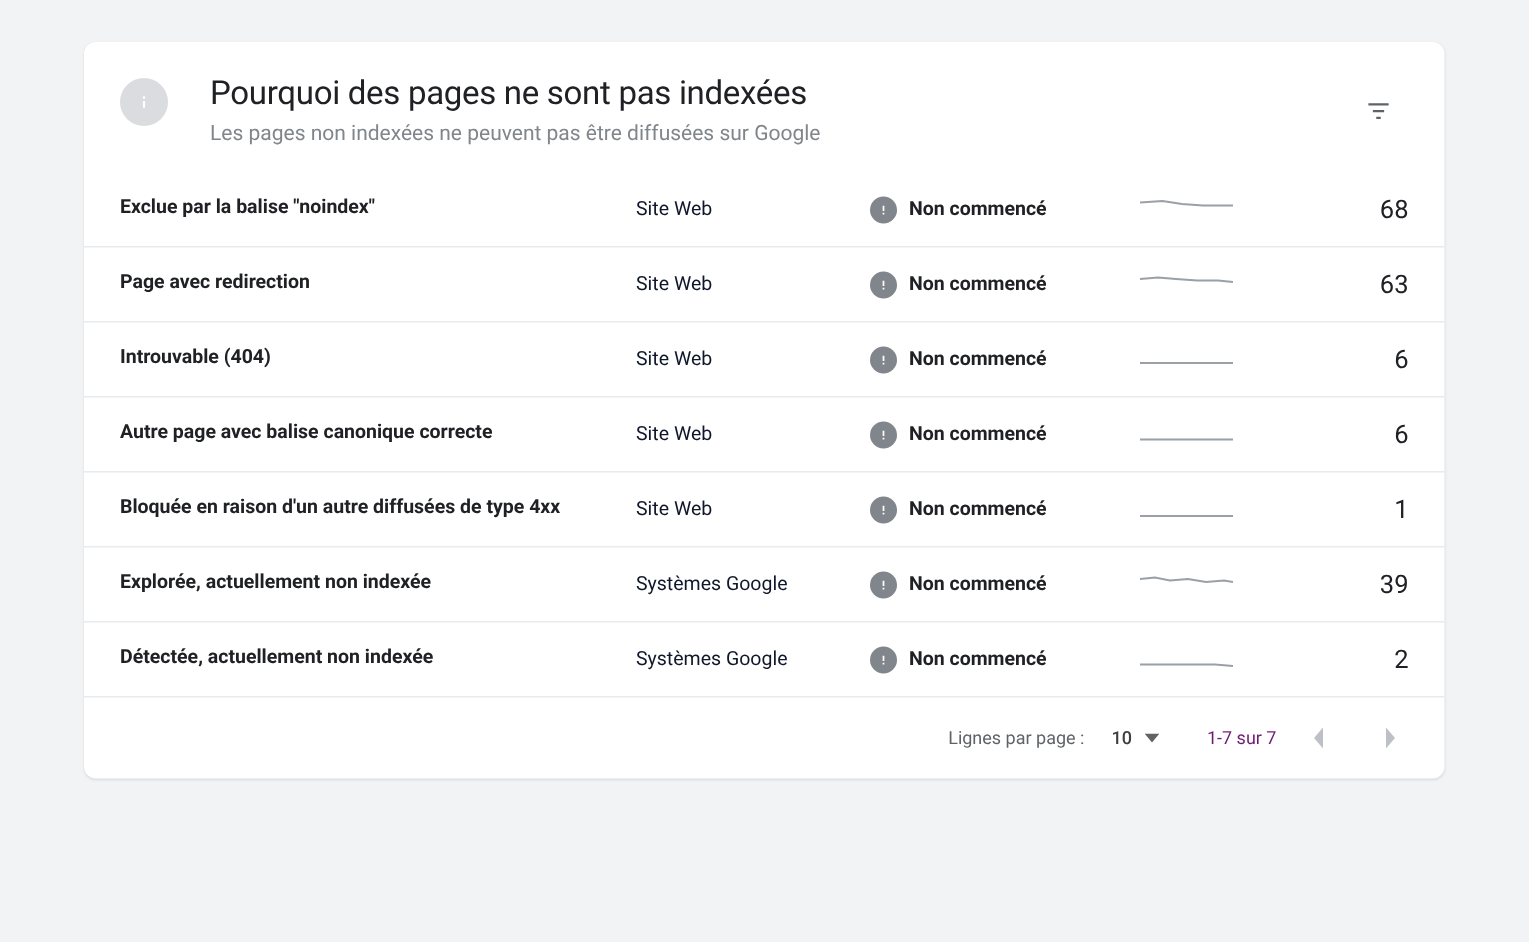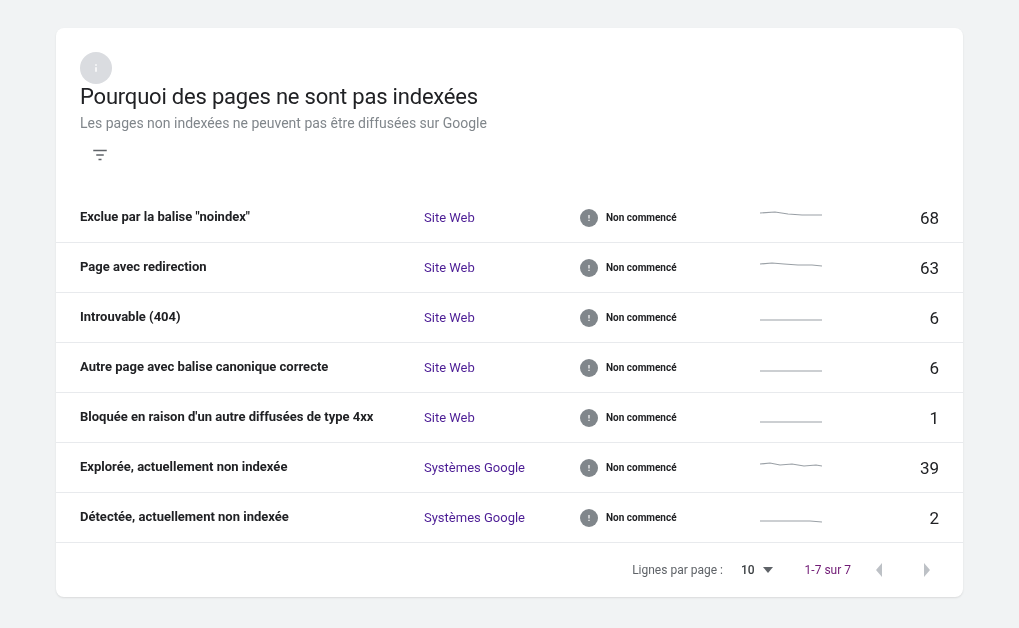--- a/index.html
+++ b/index.html
@@ -13,21 +13,20 @@
     .card {
       background: #fff;
       border-radius: 8px;
       box-shadow: 0 1px 2px rgba(0,0,0,0.1);
       overflow: hidden;
     }
     .header {
       display: flex;
       align-items: flex-start;
       padding: 22px 24px 18px 24px;
-      flex-direction: column;
     }
     .info-badge {
       width: 32px;
       height: 32px;
       border-radius: 50%;
       background: #dadce0;
       display: flex;
       align-items: center;
       justify-content: center;
       flex-shrink: 0;
@@ -85,29 +84,29 @@
 
     .row {
       min-height: 50px;
       border-bottom: 1px solid #e8eaed;
       font-size: 13px;
       color: #3c4043;
       padding-top: 14px;
       padding-bottom: 14px;
     }
     .row .col-reason { font-weight: 700; color: #202124; padding-right: 20px; line-height: 1.45; }
-    .row .col-source { font-size: 13px; color: #4c1d95; }
+    .row .col-source { font-size: 13px; color: #0f172a; }
     .status-icon {
       width: 18px; height: 18px; border-radius: 50%;
       background: #80868b;
       display: inline-flex; align-items: center; justify-content: center;
       flex-shrink: 0;
     }
     .status-icon svg { width: 14px; height: 14px; fill: #fff; }
-    .status-text { font-weight: 700; font-size: 10px; color: #202124; }
+    .status-text { font-weight: 700; font-size: 13px; color: #202124; }
     .spark svg { width: 62px; height: 16px; }
     .spark path { stroke: #9aa0a6; stroke-width: 1.2; fill: none; }
     .row .col-pages { font-size: 17px; color: #202124; }
 
     .footer {
       display: flex;
       align-items: center;
       justify-content: flex-end;
       height: 54px;
       padding: 0 16px 0 24px;

